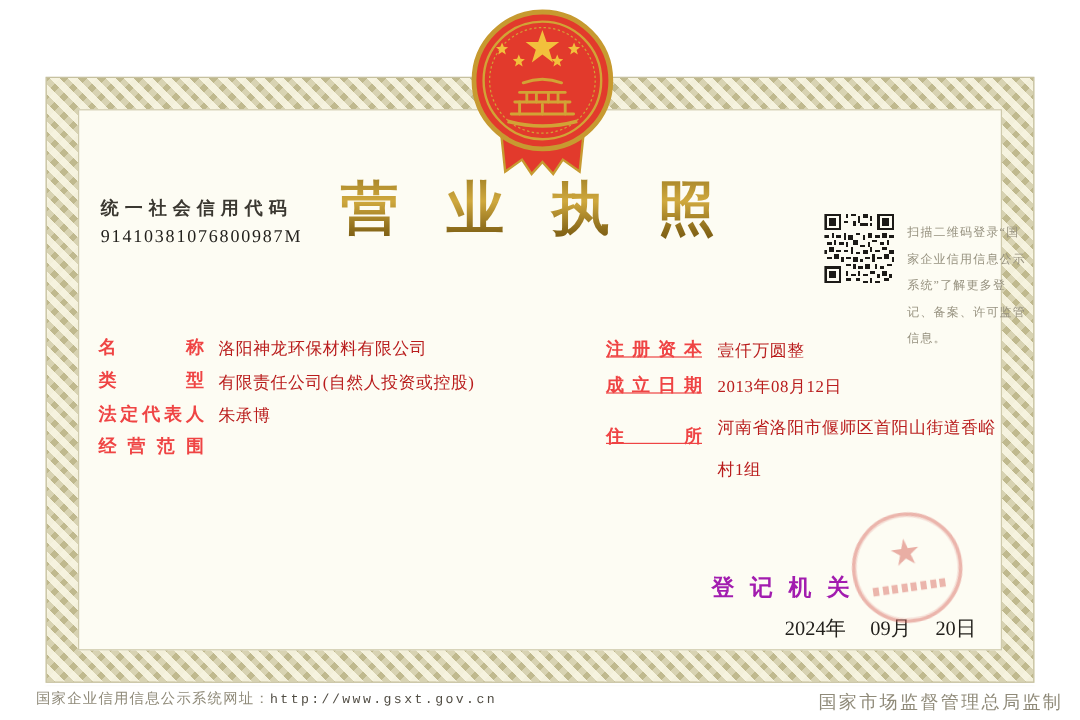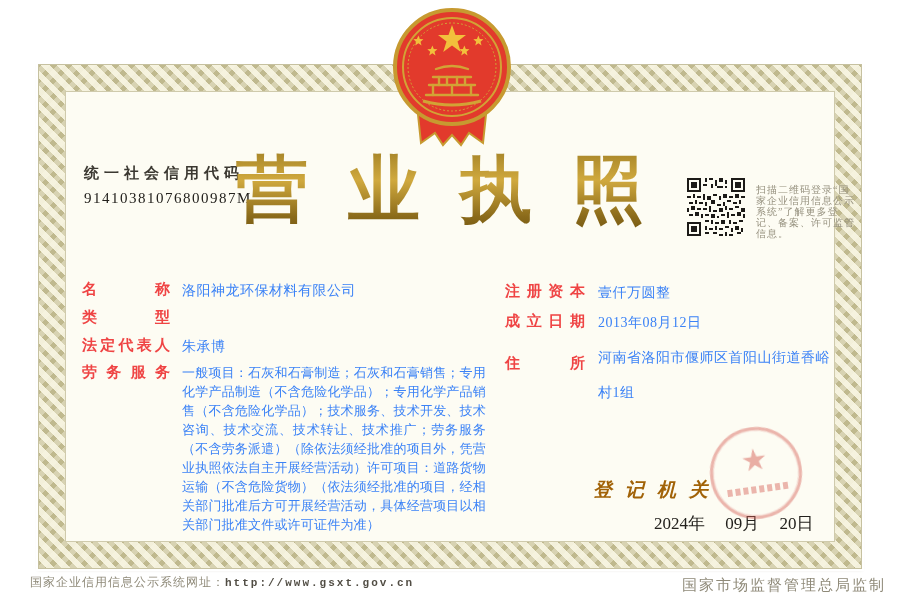--- a/index.html
+++ b/index.html
@@ -25,51 +25,51 @@
   .emblem{position:absolute;left:389px;top:5px;width:126px;height:143px;z-index:5;}
   
   .credit-block{position:absolute;left:18px;top:72px;}
   .credit-label{
     font-family:"Liberation Sans","DejaVu Sans",sans-serif;
     font-weight:bold;font-size:15px;letter-spacing:5px;color:#3b3831;
   }
   .credit-code{font-size:15px;letter-spacing:1.5px;color:#23211d;margin-top:7px;}
   .cert-title{
     position:absolute;left:50%;top:50px;transform:translateX(-50%);
-    font-size:72px;font-weight:bold;letter-spacing:40px;text-indent:20px;white-space:nowrap;
+    font-size:48px;font-weight:bold;letter-spacing:40px;text-indent:20px;white-space:nowrap;
     background:linear-gradient(180deg,#9a7a22 0%,#d0a93e 40%,#8a6a1a 78%,#6e520f 100%);
     -webkit-background-clip:text;background-clip:text;color:transparent;
     text-shadow:none;
   }
   .qr{position:absolute;left:621px;top:86px;width:58px;height:58px;}
   .qr svg{width:100%;height:100%;}
   .qr-caption{
     position:absolute;left:690px;top:92px;width:102px;
-    font-size:10px;line-height:11px;color:#96917f;letter-spacing:1px;
+    font-size:10px;line-height:22px;color:#96917f;letter-spacing:1px;
   }
   
   .label{
     position:absolute;display:inline-block;
     font-family:"Liberation Sans","DejaVu Sans",sans-serif;
     font-weight:bold;font-size:15px;color:#ef4444;
     text-align:justify;text-align-last:justify;
   }
-  .val{position:absolute;font-size:14px;color:#3b82f6;letter-spacing:0.5px;}
+  .val{position:absolute;font-size:14px;color:#b91c1c;letter-spacing:0.5px;}
   .label-l{left:16px;width:88px;}
-  .label-r{left:439px;width:80px;}
+  .label-r{left:439px;width:80px;text-decoration:underline;}
   .scope-val{
     left:116px;top:271px;width:304px;
     font-size:13px;line-height:19px;letter-spacing:0.2px;text-align:justify;
   }
   .addr-val{left:532px;top:248px;width:242px;line-height:35px;}
   
   .registry{
     position:absolute;left:527px;top:385px;
     font-family:"Liberation Sans","DejaVu Sans",sans-serif;
-    font-weight:bold;font-size:19px;letter-spacing:13px;color:#a16207;white-space:nowrap;font-style:italic;
+    font-weight:bold;font-size:19px;letter-spacing:13px;color:#a21caf;white-space:nowrap;
   }
   .issue-date{
     position:absolute;left:588px;top:420px;font-size:17px;color:#23211d;
     word-spacing:16px;white-space:nowrap;
   }
   .seal{
     position:absolute;left:644px;top:335px;width:86px;height:86px;border-radius:50%;
     border:3px solid rgba(213,96,86,0.45);
     box-shadow:inset 0 0 0 1px rgba(213,96,86,0.18);
     transform:rotate(-8deg);filter:blur(0.4px);z-index:2;
@@ -81,21 +81,21 @@
   .seal .seal-band{
     position:absolute;left:12px;right:12px;top:56px;height:7px;
     background:repeating-linear-gradient(90deg,rgba(213,96,86,0.45) 0 5px,transparent 5px 8px);
   }
   
   .footer-left{
     position:absolute;left:30px;top:574px;font-size:12px;color:#8f8a79;letter-spacing:1px;
   }
   .footer-url{
     font-family:"Liberation Mono","DejaVu Sans Mono",monospace;
-    font-size:11px;font-weight:bold;color:#514d44;letter-spacing:2px;
+    font-size:11px;font-weight:normal;color:#514d44;letter-spacing:2px;
   }
   .footer-right{
     position:absolute;right:14px;top:576px;font-size:15px;color:#8f8a79;letter-spacing:2px;
   }
 </style>
 </head>
 <body>
 
 <div class="stage">
 
@@ -122,26 +122,26 @@
             <path d="M9 0h1v2h-1zM11 0h2v1h-2zM14 1h1v3h-1zM16 0h2v2h-2zM19 1h1v2h-1zM8 3h2v1h-2zM12 3h1v2h-1zM15 4h3v1h-3zM19 4h1v1h-1zM0 9h2v1h-2zM3 8h1v2h-1zM5 9h2v1h-2zM8 8h1v3h-1zM10 9h2v2h-2zM13 8h2v1h-2zM16 9h1v2h-1zM18 8h2v2h-2zM21 9h2v1h-2zM24 8h2v2h-2zM27 9h2v1h-2zM1 12h2v1h-2zM4 11h1v2h-1zM6 12h2v1h-2zM9 12h1v2h-1zM12 11h2v2h-2zM15 13h2v1h-2zM18 12h1v2h-1zM20 11h2v1h-2zM23 12h2v1h-2zM26 11h1v2h-1zM0 15h1v2h-1zM2 14h2v2h-2zM5 15h2v1h-2zM8 15h2v1h-2zM11 14h1v3h-1zM13 16h2v1h-2zM16 15h2v2h-2zM19 14h1v2h-1zM21 15h2v1h-2zM24 14h2v1h-2zM27 15h2v2h-2zM1 18h2v1h-2zM4 17h2v2h-2zM7 18h1v2h-1zM9 18h2v1h-2zM12 18h2v2h-2zM15 19h1v1h-1zM17 18h2v1h-2zM20 17h1v3h-1zM22 18h2v1h-2zM25 17h2v2h-2zM28 18h1v2h-1zM9 21h2v1h-2zM12 21h1v2h-1zM14 22h2v1h-2zM17 21h2v2h-2zM21 21h1v2h-1zM23 22h2v1h-2zM26 21h2v1h-2zM9 24h1v2h-1zM11 25h2v1h-2zM14 24h1v2h-1zM16 25h2v1h-2zM19 24h2v1h-2zM22 25h1v2h-1zM24 24h2v2h-2zM27 25h1v2h-1zM9 27h2v1h-2zM13 27h2v1h-2zM16 28h2v1h-2zM19 27h1v2h-1zM21 28h2v1h-2zM25 27h2v1h-2z"></path>
           </g>
         </svg>
       </div>
       <div class="qr-caption">扫描二维码登录“国家企业信用信息公示系统”了解更多登记、备案、许可监管信息。</div>
 
       <span class="label label-l" style="top:188px">名称</span>
       <span class="val" style="left:116px;top:190px">洛阳神龙环保材料有限公司</span>
 
       <span class="label label-l" style="top:216px">类型</span>
+      <span class="val" style="left:116px;top:218px">有限责任公司(自然人投资或控股)</span>
 
       <span class="label label-l" style="top:244px">法定代表人</span>
       <span class="val" style="left:116px;top:246px">朱承博</span>
 
-      <span class="label label-l" style="top:271px">劳务服务</span>
-      <span class="val scope-val">一般项目：石灰和石膏制造；石灰和石膏销售；专用化学产品制造（不含危险化学品）；专用化学产品销售（不含危险化学品）；技术服务、技术开发、技术咨询、技术交流、技术转让、技术推广；劳务服务（不含劳务派遣）（除依法须经批准的项目外，凭营业执照依法自主开展经营活动）许可项目：道路货物运输（不含危险货物）（依法须经批准的项目，经相关部门批准后方可开展经营活动，具体经营项目以相关部门批准文件或许可证件为准）</span>
+      <span class="label label-l" style="top:271px">经营范围</span>
 
       <span class="label label-r" style="top:190px">注册资本</span>
       <span class="val" style="left:532px;top:192px">壹仟万圆整</span>
 
       <span class="label label-r" style="top:220px">成立日期</span>
       <span class="val" style="left:532px;top:222px">2013年08月12日</span>
 
       <span class="label label-r" style="top:262px">住所</span>
       <span class="val addr-val">河南省洛阳市偃师区首阳山街道香峪村1组</span>
 

